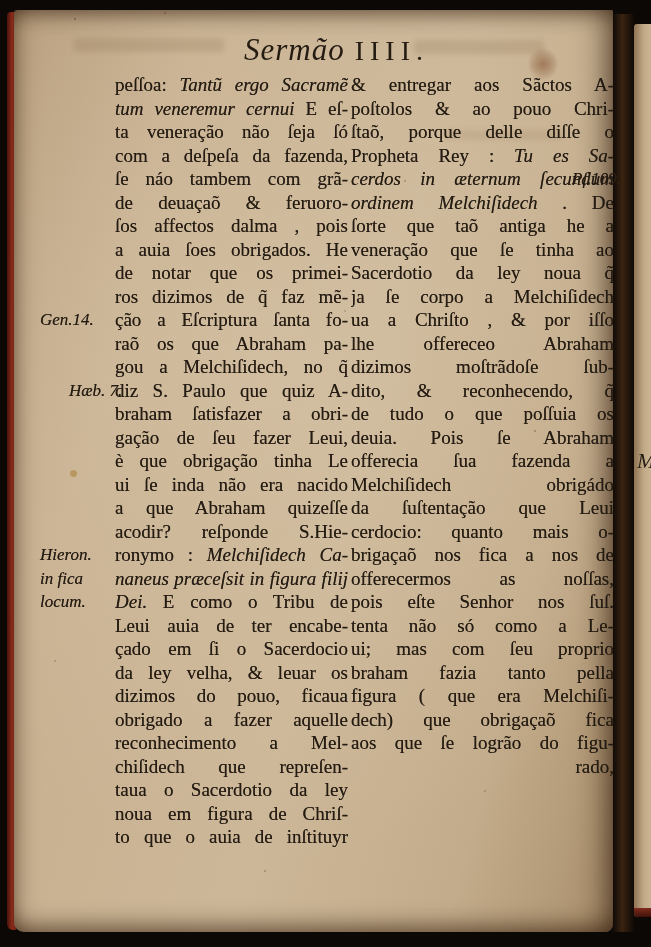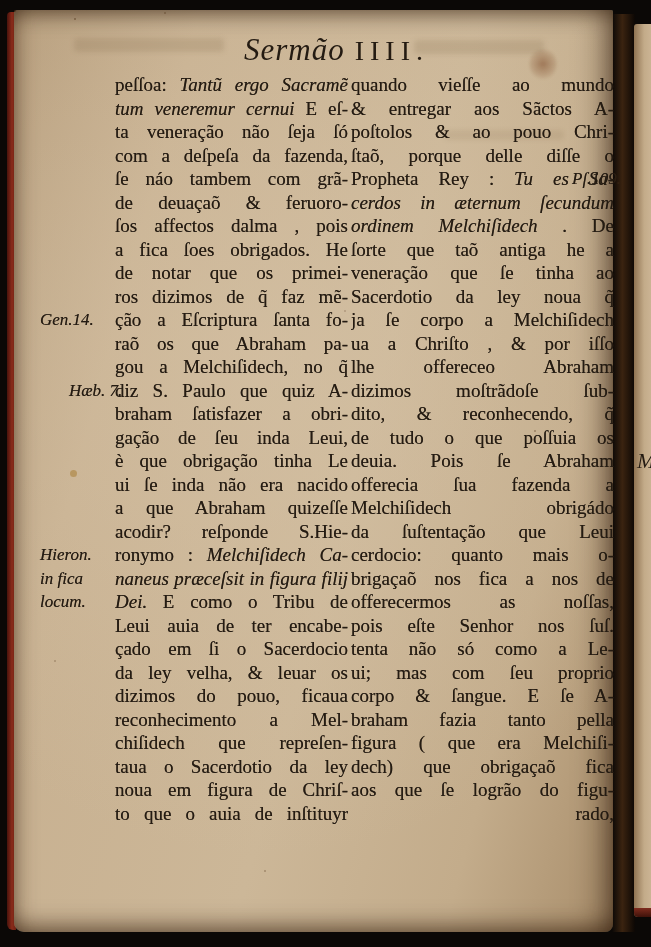--- a/index.html
+++ b/index.html
@@ -131,48 +131,48 @@
       </div>
     </div>
   <div class="col col-left" id="col-left">
       <div class="line"><span class="rm">peſſoa: </span><span class="it">Tantũ ergo Sacramẽ</span></div>
       <div class="line"><span class="it">tum veneremur cernui</span><span class="rm"> E eſ-</span></div>
       <div class="line"><span class="rm">ta veneração não ſeja ſó</span></div>
       <div class="line"><span class="rm">com a deſpeſa da fazenda,</span></div>
       <div class="line"><span class="rm">ſe náo tambem com grã-</span></div>
       <div class="line"><span class="rm">de deuaçaõ &amp; feruoro-</span></div>
       <div class="line"><span class="rm">ſos affectos dalma , pois</span></div>
-      <div class="line"><span class="rm">a fica ſoes obrigados. He</span></div>
+      <div class="line"><span class="rm">a auia ſoes obrigados. He</span></div>
       <div class="line"><span class="rm">de notar que os primei-</span></div>
       <div class="line"><span class="rm">ros dizimos de q̃ faz mẽ-</span></div>
       <div class="line"><span class="rm">ção a Eſcriptura ſanta fo-</span></div>
       <div class="line"><span class="rm">raõ os que Abraham pa-</span></div>
       <div class="line"><span class="rm">gou a Melchiſidech, no q̃</span></div>
       <div class="line"><span class="rm">diz S. Paulo que quiz A-</span></div>
       <div class="line"><span class="rm">braham ſatisfazer a obri-</span></div>
-      <div class="line"><span class="rm">gação de ſeu inda Leui,</span></div>
+      <div class="line"><span class="rm">gação de ſeu fazer Leui,</span></div>
       <div class="line"><span class="rm">è que obrigação tinha Le</span></div>
       <div class="line"><span class="rm">ui ſe inda não era nacido</span></div>
       <div class="line"><span class="rm">a que Abraham quizeſſe</span></div>
       <div class="line"><span class="rm">acodir? reſponde S.Hie-</span></div>
       <div class="line"><span class="rm">ronymo : </span><span class="it">Melchiſidech Ca-</span></div>
       <div class="line"><span class="it">naneus præceſsit in figura filij</span></div>
       <div class="line"><span class="it">Dei.</span><span class="rm"> E como o Tribu de</span></div>
       <div class="line"><span class="rm">Leui auia de ter encabe-</span></div>
       <div class="line"><span class="rm">çado em ſi o Sacerdocio</span></div>
       <div class="line"><span class="rm">da ley velha, &amp; leuar os</span></div>
       <div class="line"><span class="rm">dizimos do pouo, ficaua</span></div>
+      <div class="line"><span class="rm">obrigado a fazer aquelle</span></div>
       <div class="line"><span class="rm">reconhecimento a Mel-</span></div>
       <div class="line"><span class="rm">chiſidech que repreſen-</span></div>
       <div class="line"><span class="rm">taua o Sacerdotio da ley</span></div>
       <div class="line"><span class="rm">noua em figura de Chriſ-</span></div>
       <div class="line"><span class="rm">to que o auia de inſtituyr</span></div>
     </div>
   <div class="col col-right" id="col-right">
-      <div class="line"><span class="rm">quando vieſſe ao mundo</span></div>
       <div class="line"><span class="rm">&amp; entregar aos Sãctos A-</span></div>
       <div class="line"><span class="rm">poſtolos &amp; ao pouo Chri-</span></div>
       <div class="line"><span class="rm">ſtaõ, porque delle diſſe o</span></div>
       <div class="line"><span class="rm">Propheta Rey : </span><span class="it">Tu es Sa-</span></div>
       <div class="line"><span class="it">cerdos in æternum ſecundum</span></div>
       <div class="line"><span class="it">ordinem Melchiſidech</span><span class="rm"> . De</span></div>
       <div class="line"><span class="rm">ſorte que taõ antiga he a</span></div>
       <div class="line"><span class="rm">veneração que ſe tinha ao</span></div>
       <div class="line"><span class="rm">Sacerdotio da ley noua q̃</span></div>
       <div class="line"><span class="rm">ja ſe corpo a Melchiſidech</span></div>
@@ -184,21 +184,20 @@
       <div class="line"><span class="rm">deuia. Pois ſe Abraham</span></div>
       <div class="line"><span class="rm">offerecia ſua fazenda a</span></div>
       <div class="line"><span class="rm">Melchiſidech obrigádo</span></div>
       <div class="line"><span class="rm">da ſuſtentação que Leui</span></div>
       <div class="line"><span class="rm">cerdocio: quanto mais o-</span></div>
       <div class="line"><span class="rm">brigaçaõ nos fica a nos de</span></div>
       <div class="line"><span class="rm">offerecermos as noſſas,</span></div>
       <div class="line"><span class="rm">pois eſte Senhor nos ſuſ.</span></div>
       <div class="line"><span class="rm">tenta não só como a Le-</span></div>
       <div class="line"><span class="rm">ui; mas com ſeu proprio</span></div>
-      <div class="line"><span class="rm">corpo &amp; ſangue. E ſe A-</span></div>
       <div class="line"><span class="rm">braham fazia tanto pella</span></div>
       <div class="line"><span class="rm">figura ( que era Melchiſi-</span></div>
       <div class="line"><span class="rm">dech) que obrigaçaõ fica</span></div>
       <div class="line"><span class="rm">aos que ſe logrão do figu-</span></div>
       <div class="line catchword"><span class="rm">rado,</span></div>
     </div>
   <div class="margin-band right" id="margin-right">
       <div class="mnote" style="top: 94px;">
         <div>Pſ.109.</div>
       </div>

